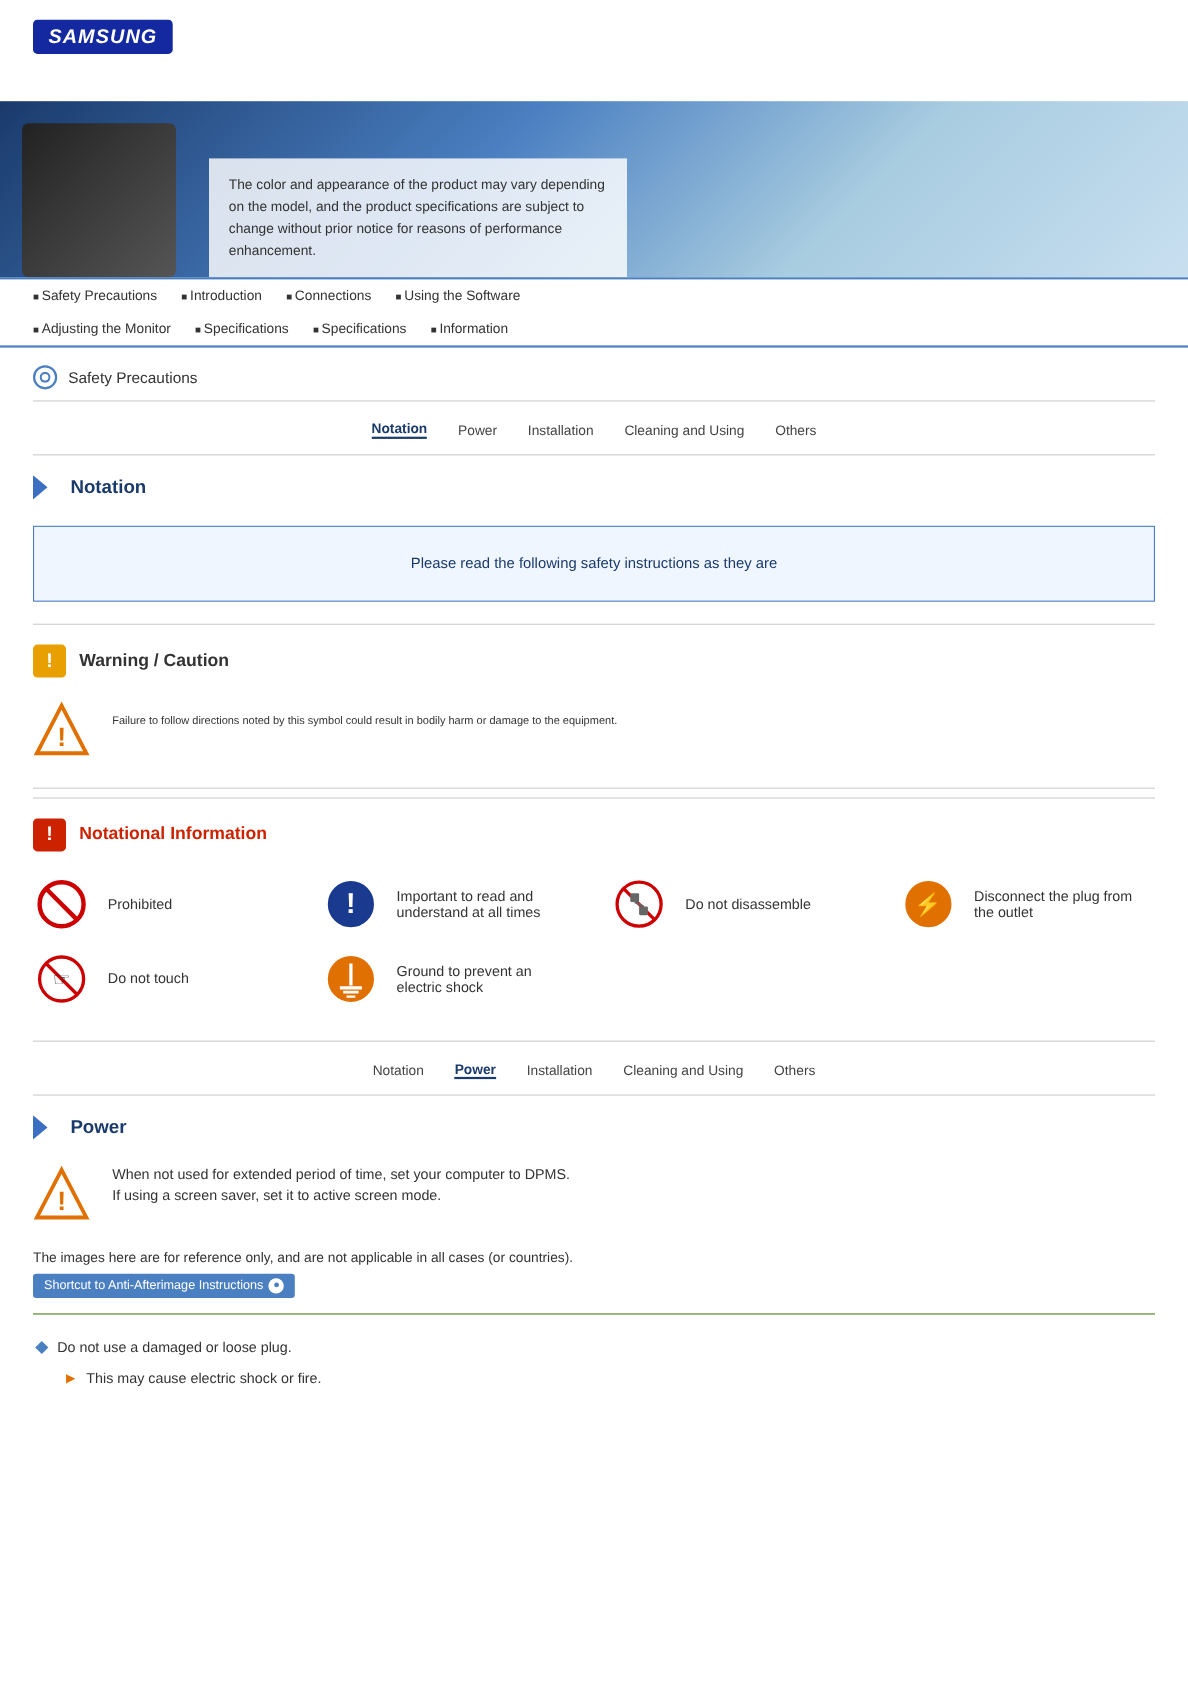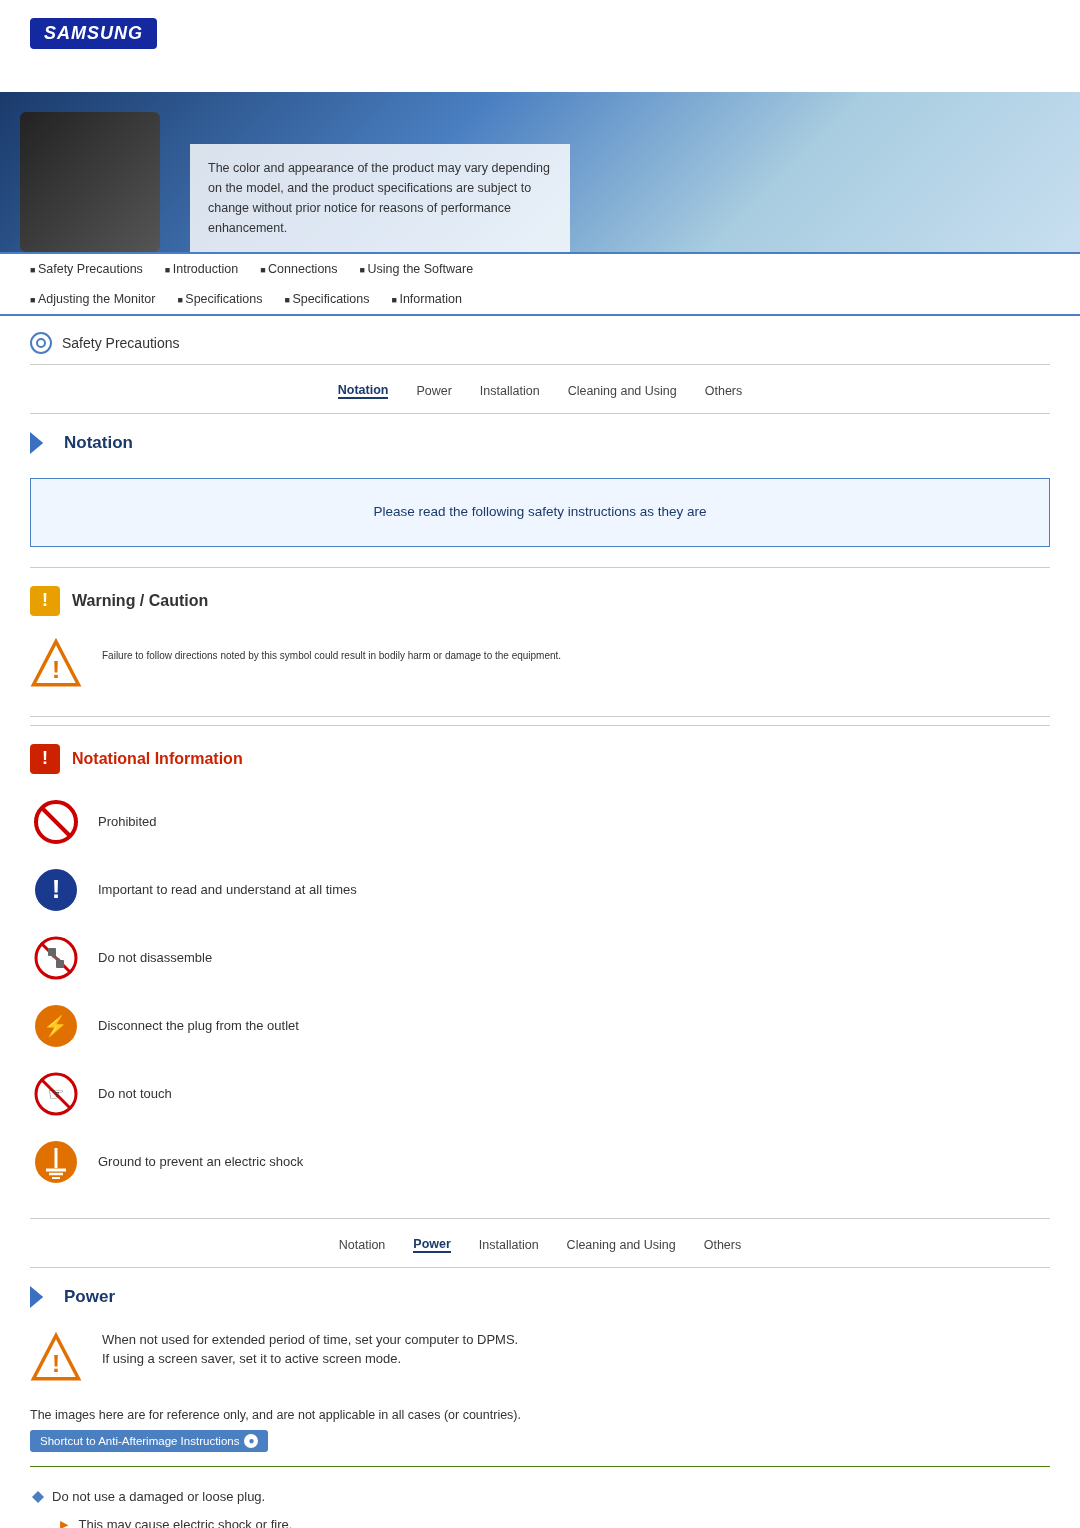--- a/index.html
+++ b/index.html
@@ -238,21 +238,21 @@
       flex-shrink: 0;
     }
     .conventions-title {
       font-size: 16px;
       font-weight: bold;
       color: #cc2200;
     }
 
     .conventions-grid {
       display: grid;
-      grid-template-columns: 1fr;
+      grid-template-columns: 1fr 1fr 1fr 1fr;
       gap: 16px 30px;
       padding: 10px 0 20px 0;
     }
     .convention-item {
       display: flex;
       align-items: center;
       gap: 16px;
     }
     .conv-icon {
       width: 52px;

